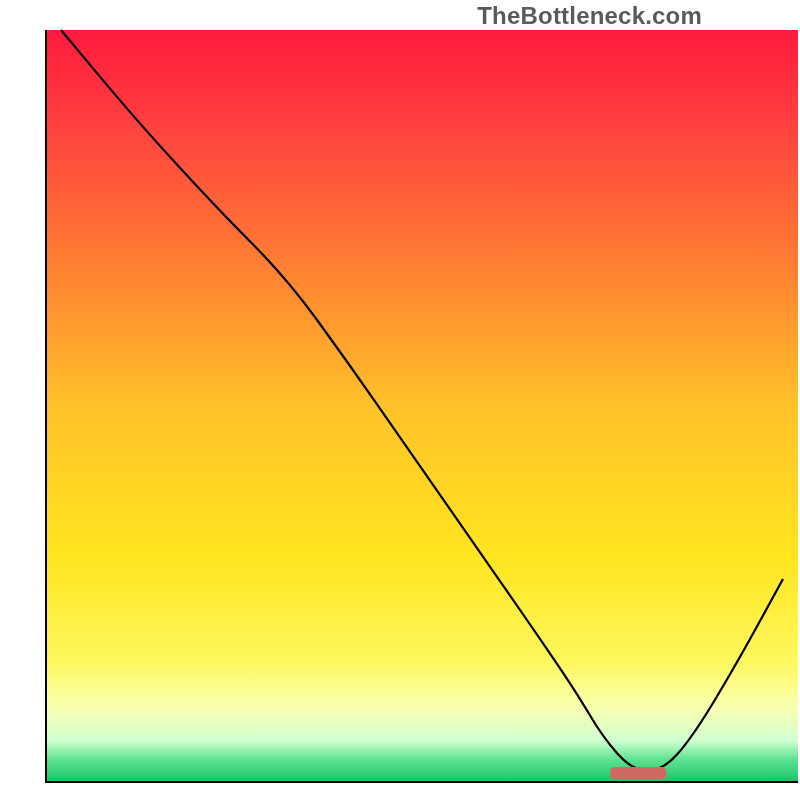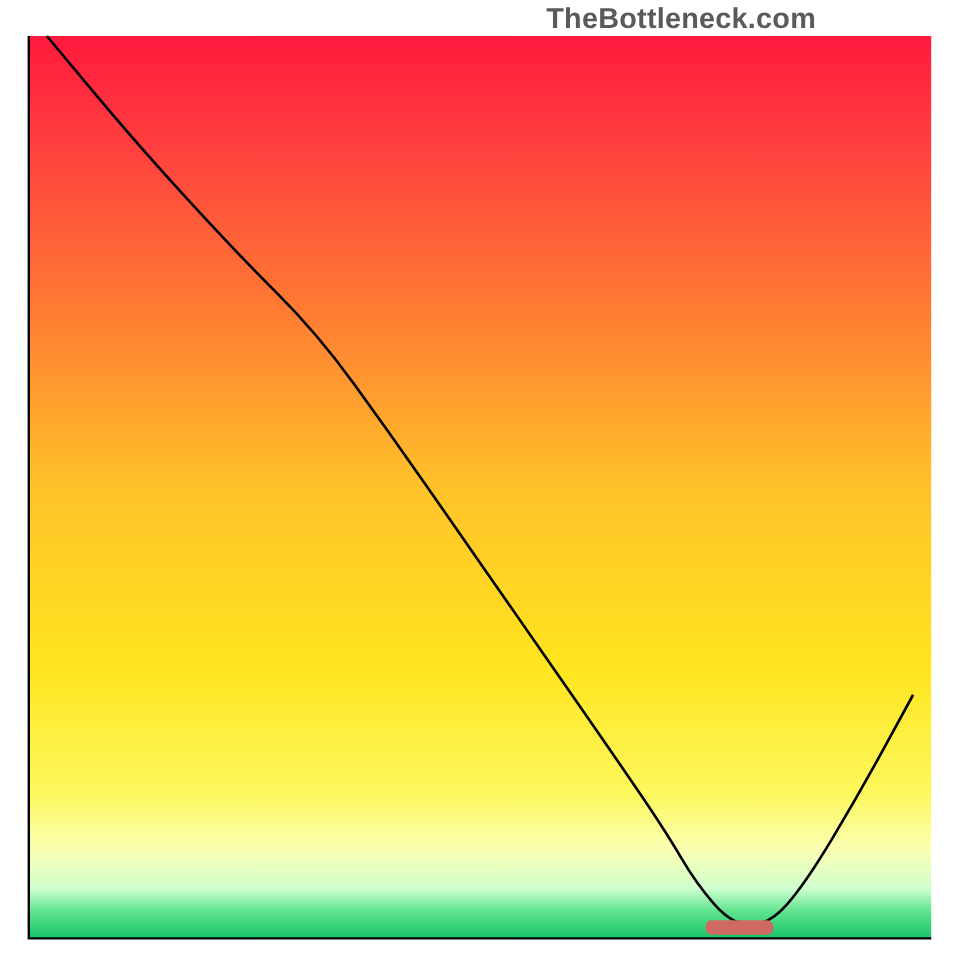--- a/index.html
+++ b/index.html
@@ -8,20 +8,21 @@
     width: 800px;
     height: 800px;
     overflow: hidden;
     background: #ffffff;
     font-family: Arial, Helvetica, sans-serif;
   }
   .frame {
     position: relative;
     width: 688px;
     height: 800px;
+    margin-left: 22px;
   }
   .watermark {
     position: absolute;
     top: 2px;
     right: 8px;
     font-size: 24px;
     font-weight: 600;
     color: #5a5a5a;
     letter-spacing: 0.2px;
     z-index: 5;

